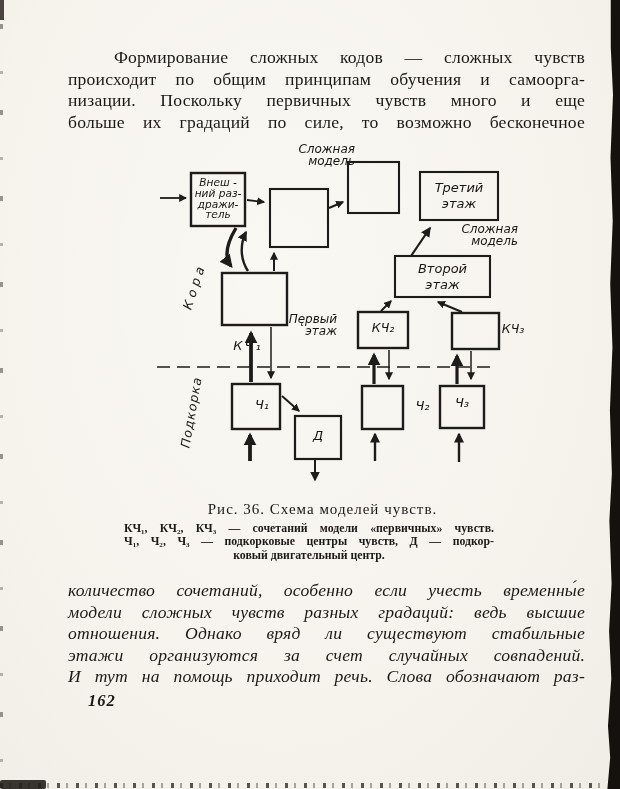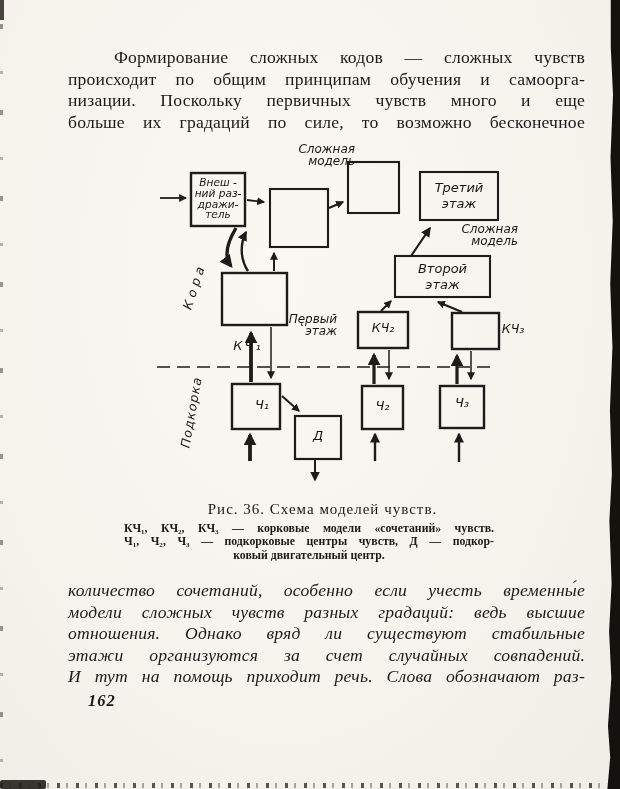--- a/index.html
+++ b/index.html
@@ -55,21 +55,21 @@
   #lbl-complex-top{left:279px; top:143px; width:76px; font-size:12px;}
   #lbl-stimulus{left:191px; top:177px; width:54px; font-size:10.6px;}
   #lbl-third{left:420px; top:180px; width:78px; font-size:13px; line-height:1.25;}
   #lbl-complex-right{left:452px; top:223px; width:66px; font-size:12px;}
   #lbl-second{left:395px; top:261px; width:95px; font-size:13px; line-height:1.25;}
   #lbl-first{left:277px; top:313px; width:60px; font-size:12px;}
   #lbl-kch1{left:222px; top:291px; width:52px; font-size:13px; letter-spacing:2px;margin-top:48px;}
   #lbl-kch2{left:358px; top:322px; width:50px; font-size:12.5px;}
   #lbl-kch3{left:445px; top:323px; width:62px; font-size:12.5px;padding-left:37px;}
   #lbl-ch1{left:232px; top:398px; width:60px; font-size:13px;}
-  #lbl-ch2{left:362px; top:399px; width:41px; font-size:13px;}
+  #lbl-ch2{left:362px; top:399px; width:41px; font-size:13px;padding-left:40px;}
   #lbl-ch3{left:440px; top:396px; width:44px; font-size:13px;}
   #lbl-d{left:295px; top:429px; width:46px; font-size:13px;}
   #lbl-kora{left:158px; top:280px; width:74px; font-size:12.5px; letter-spacing:4px; transform:rotate(-72deg); transform-origin:50% 50%;}
   #lbl-podkorka{left:149px; top:406px; width:86px; font-size:12.5px; letter-spacing:1px; transform:rotate(-80deg); transform-origin:50% 50%;}
   
   #page-number{
     position:absolute; left:88px; top:691px; font-style:italic; font-weight:bold;
     font-size:16.5px; letter-spacing:1px;
   }
 </style>
@@ -163,21 +163,21 @@
   <div class="dlabel ctr" id="lbl-kch1">КЧ₁</div>
   <div class="dlabel ctr" id="lbl-kch2">КЧ₂</div>
   <div class="dlabel ctr" id="lbl-kch3">КЧ₃</div>
   <div class="dlabel ctr" id="lbl-ch1">Ч₁</div>
   <div class="dlabel ctr" id="lbl-ch2">Ч₂</div>
   <div class="dlabel ctr" id="lbl-ch3">Ч₃</div>
   <div class="dlabel ctr" id="lbl-d">Д</div>
 
   <div id="fig-caption-title">Рис. 36. Схема моделей чувств.</div>
   <div id="fig-legend">
-    <div class="leg-line">КЧ₁, КЧ₂, КЧ₃ — корковые модели «сочетаний» чувств.</div>
+    <div class="leg-line">КЧ₁, КЧ₂, КЧ₃ — сочетаний модели «первичных» чувств.</div>
     <div class="leg-line">Ч₁, Ч₂, Ч₃ — подкорковые центры чувств, Д — подкор-</div>
     <div class="leg-line center">ковый двигательный центр.</div>
   </div>
 
   <div class="para" id="para-bottom">
     <div class="pline">количество сочетаний, особенно если учесть временны́е</div>
     <div class="pline">модели сложных чувств разных градаций: ведь высшие</div>
     <div class="pline">отношения. Однако вряд ли существуют стабильные</div>
     <div class="pline">этажи организуются за счет случайных совпадений.</div>
     <div class="pline">И тут на помощь приходит речь. Слова обозначают раз-</div>

